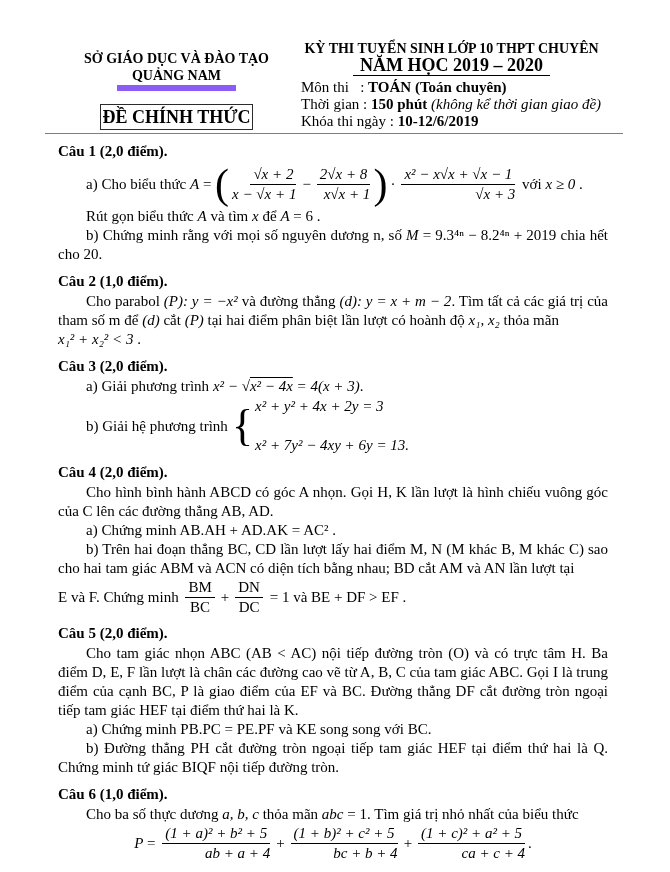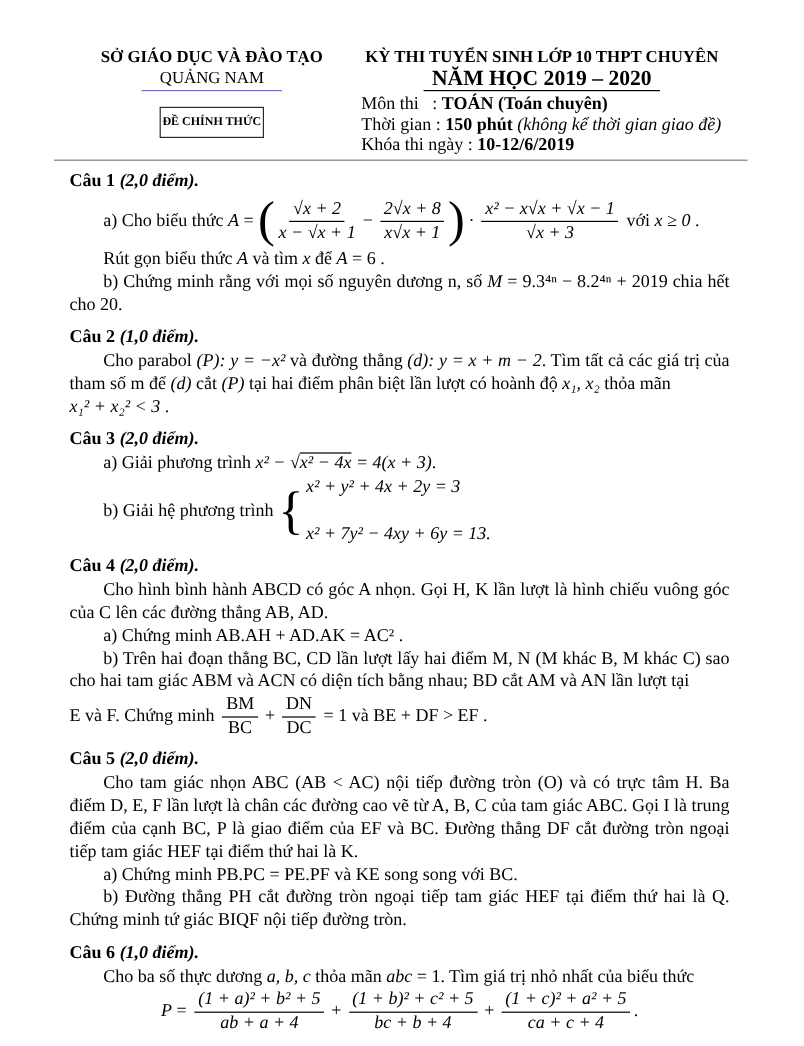--- a/index.html
+++ b/index.html
@@ -6,48 +6,48 @@
   html, body { margin: 0; padding: 0; background: #e8e8e8; }
   .page {
     width: 670px; height: 872px; margin: 0 auto; background: #ffffff; color: #000;
     font-family: "Liberation Serif", "DejaVu Serif", serif;
     font-size: 15px; line-height: 19px;
     padding: 40px 62px 0 58px; overflow: hidden; position: relative;
   }
   
   .b  { font-weight: bold; }
   .i  { font-style: italic; }
-  .bi { font-weight: bold; font-style: italic; }
+  .bi { font-weight: bold; }
   .m  { font-style: italic; }
   .rad { text-decoration: overline; }
 
   
-  .header { display: flex; align-items: flex-start; }
+  .header { display: flex; align-items: flex-end; }
   .header-left { flex: 0 0 237px; text-align: center; }
   .header-right { flex: 1 1 auto; text-align: center; }
   .head-line { font-weight: bold; font-size: 14px; line-height: 17px; }
   .u-wrap { line-height: 17px; }
-  .dept2 { display: inline-block; font-weight: normal; font-size: 14px; padding: 0 15px 1px; border-bottom: 1px solid #8b5cf6; }
+  .dept2 { display: inline-block; font-weight: bold; font-size: 14px; padding: 0 15px 1px; border-bottom: 6px solid #8b5cf6; }
   .exam2 { display: inline-block; font-weight: bold; font-size: 18px; padding: 0 7px 1px; border-bottom: 1px solid #000; }
-  .official-box { display: inline-block; margin-top: 13px; padding: 4px 1px; border: 1px solid #2b2b2b; font-weight: bold; font-size: 10px; line-height: 16px; }
+  .official-box { display: inline-block; margin-top: 13px; padding: 4px 1px; border: 1px solid #2b2b2b; font-weight: bold; font-size: 18px; line-height: 16px; }
   .meta { text-align: left; padding-left: 6px; margin-top: 3px; font-size: 15px; line-height: 17px; }
   .rule { border-top: 1.5px solid #7d7d86; margin: 3px -15px 0 -13px; height: 0; }
 
   
   .cau { font-weight: bold; margin: 8px 0 1px; }
   .para { margin: 0; text-align: justify; }
   .indent { text-indent: 28px; }
   .math-line { display: flex; align-items: center; margin: 1px 0; flex-wrap: nowrap; white-space: nowrap; }
   .math-line.pad { padding-left: 28px; }
   .math-line.center { justify-content: center; padding-left: 0; }
   .seg { white-space: pre-wrap; }
   .frac { display: inline-flex; flex-direction: column; align-items: center; margin: 0 3px; line-height: 17px; text-align: center; }
   .frac .num { border-bottom: 1px solid #000; padding: 0 3px 1px; display: block; }
   .frac .den { padding-top: 1px; display: block; }
-  .frac.it { font-style: italic; }
+  .frac.it { font-style: italic; align-items: flex-end; }
   .op { margin: 0 3px; }
   .big { font-size: 42px; font-weight: 300; line-height: 44px; font-family: "Liberation Serif", serif; }
   .brace { font-size: 44px; font-weight: 300; line-height: 46px; margin: 0 2px 0 4px; }
   .system { display: inline-flex; flex-direction: column; row-gap: 2px; font-style: italic; text-align: left; gap: 20px; }
   .footer-line { text-align: center; margin-top: 16px; letter-spacing: 0.5px; }
 </style>
 </head>
 <body>
 
 <div class="page">

